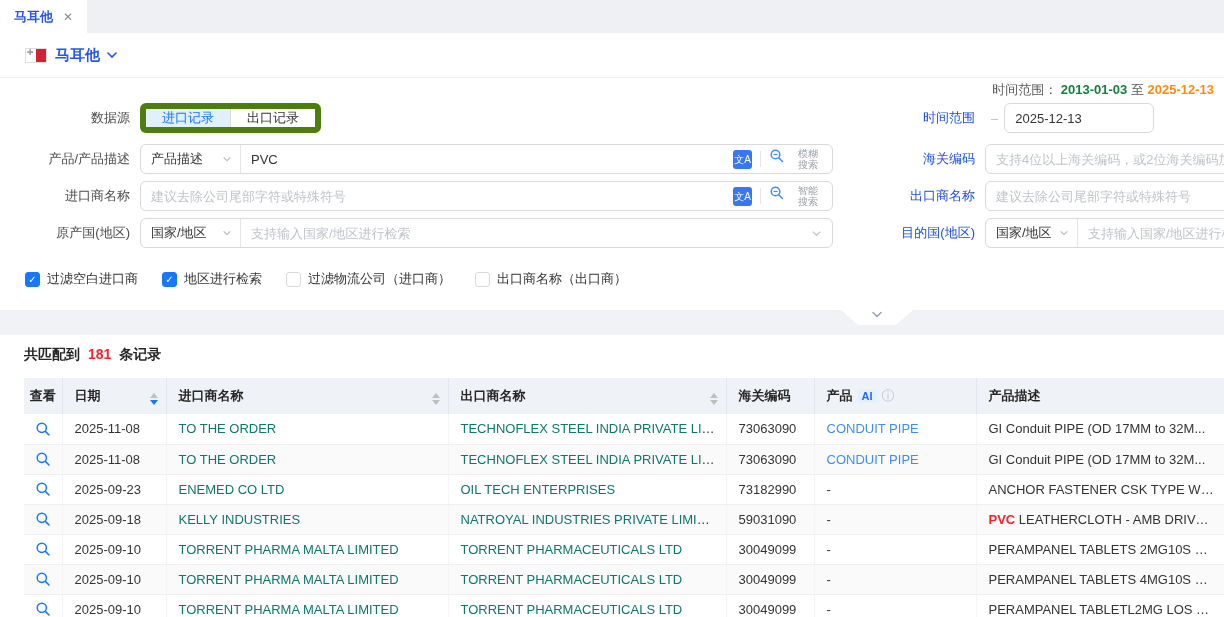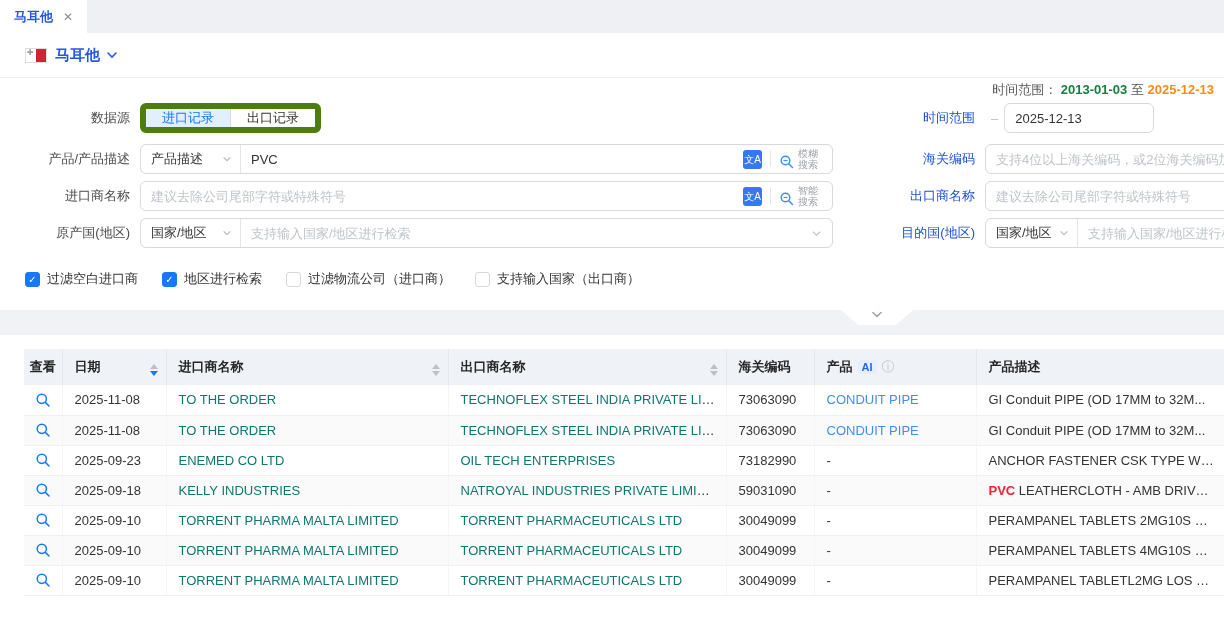--- a/index.html
+++ b/index.html
@@ -52,21 +52,21 @@
   .w693 { width:693px; }
   .w340 { width:340px; }
   .w140 { width:140px; }
   .w150 { width:150px; }
   .dash { margin:0 6px; color:#bfbfbf; }
 
   .trans-icon { width:19px; height:19px; border-radius:3px; background:#3877f2; color:#fff;
                 font-size:10px; line-height:9px; display:flex; align-items:center; justify-content:center;
                 flex:none; margin-right:8px; cursor:pointer; }
   .vdiv { width:1px; height:16px; background:#e3e5e9; margin-right:8px; flex:none; }
-  .fuzzy { display:flex; align-items:flex-end; gap:3px; margin-right:8px; cursor:pointer; flex:none; }
+  .fuzzy { display:flex; align-items:flex-start; gap:13px; margin-right:8px; cursor:pointer; flex:none; }
   .fuzzy .mode { width:26px; font-size:10px; line-height:11px; color:#9aa0a6; }
   .chev-end { margin-right:10px; flex:none; }
 
   .cb-row { display:flex; align-items:center; margin:21px 0 0 25px; height:20px; }
   .cb { display:flex; align-items:center; margin-right:24px; cursor:pointer; }
   .cb .box { width:15px; height:15px; border-radius:3px; border:1px solid #d9d9d9; background:#fff;
              display:flex; align-items:center; justify-content:center; font-size:10px; color:#fff; }
   .cb .box.checked { background:#1677ff; border-color:#1677ff; }
   .cb .cb-label { margin-left:7px; color:#333; }
 
@@ -250,36 +250,41 @@
         <span class="cb">
           <span class="box checked">✓</span>
           <span class="cb-label">地区进行检索</span>
         </span>
         <span class="cb">
           <span class="box"></span>
           <span class="cb-label">过滤物流公司（进口商）</span>
         </span>
         <span class="cb">
           <span class="box"></span>
-          <span class="cb-label">支持输入国家（出口商）</span>
+          <span class="cb-label">出口商名称（出口商）</span>
         </span>
       </div>
 
     <div class="panel-bottom-pad"></div>
   </div>
 
   <div class="gray-band">
     <div class="collapse-handle">
       <svg width="12" height="10" viewBox="0 0 12 10">
         <path d="M2 2.5 L6 6.5 L10 2.5" fill="none" stroke="#9aa0ae" stroke-width="1.5" stroke-linecap="round"></path>
         </svg>
     </div>
   </div>
 
   <div class="results">
+    <div class="summary">
+      <span>共匹配到</span>
+      <span class="cnt">181</span>
+      <span>条记录</span>
+    </div>
 
     <table class="rtable">
       <colgroup>
         <col style="width:38px">
           <col style="width:104px">
           <col style="width:282px">
         <col style="width:278px">
           <col style="width:88px">
           <col style="width:162px">
           <col>

